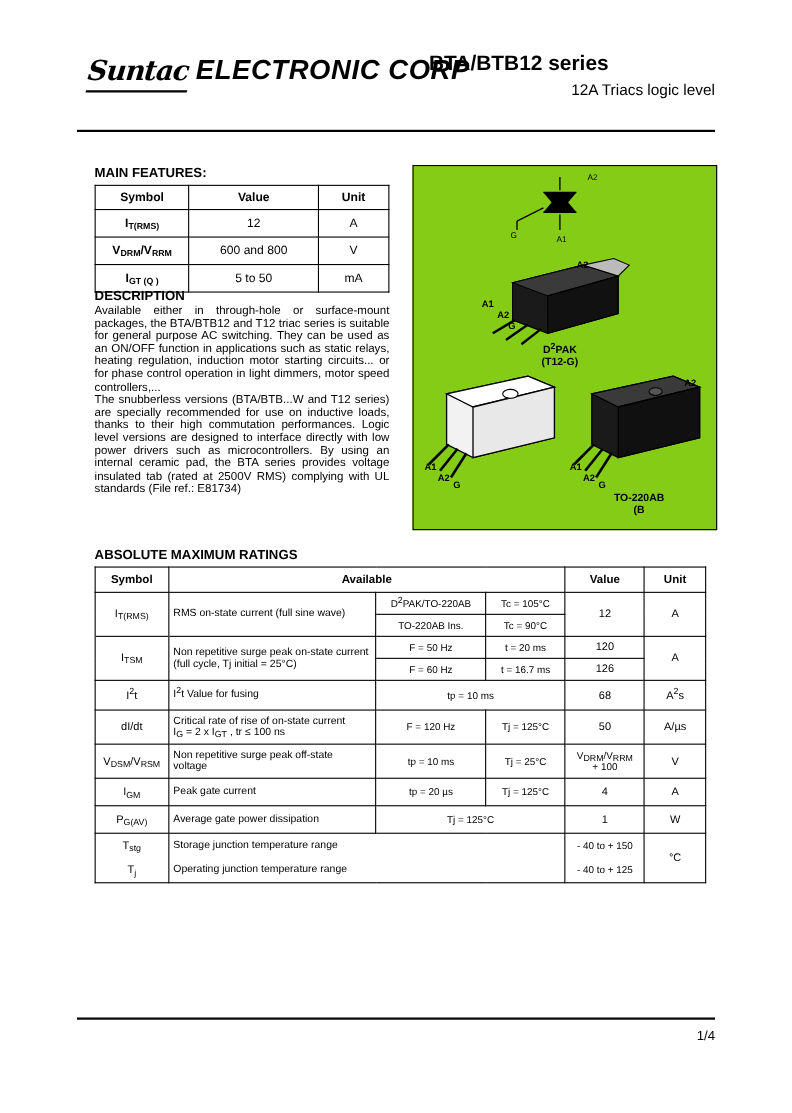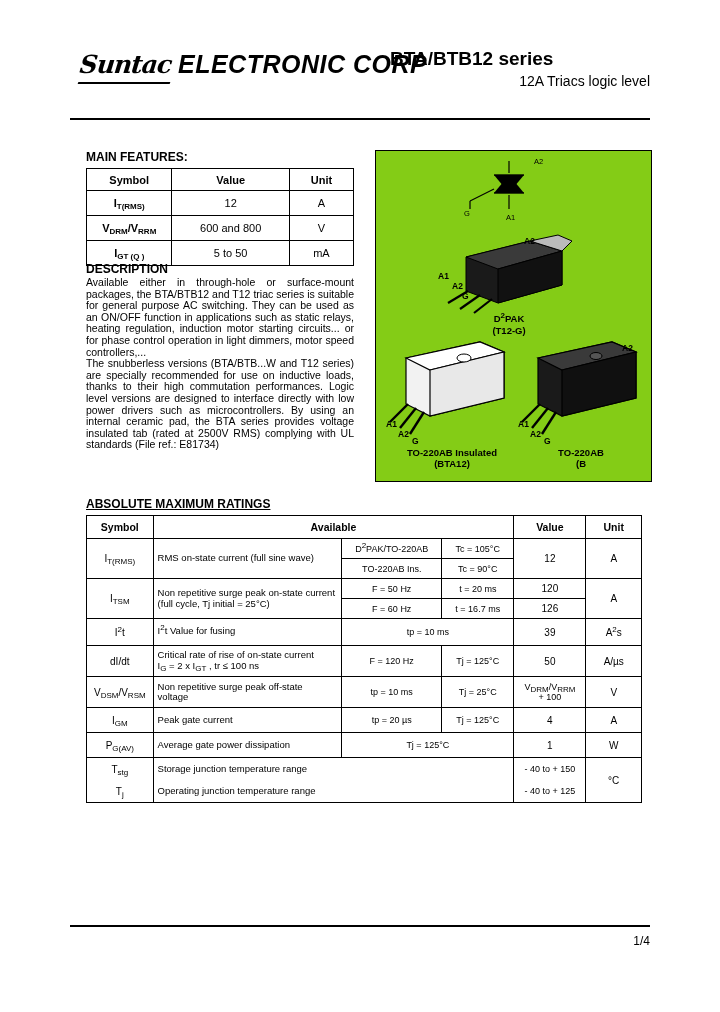--- a/index.html
+++ b/index.html
@@ -102,21 +102,21 @@
     text-align: center;
   }
   
   .sec-head {
     position: absolute;
     font-size: 12px;
     font-weight: bold;
   }
   #main-features-head { left: 86px; top: 150px; }
   #description-head   { left: 86px; top: 262px; }
-  #amr-head           { left: 86px; top: 497px; text-decoration: underline; }
+  #amr-head           { left: 86px; top: 497px; }
 
   
   table.grid {
     border-collapse: collapse;
     position: absolute;
     font-size: 11px;
     padding-left: 40px;
   }
   table.grid td, table.grid th {
     border: 1px solid #000;
@@ -284,24 +284,20 @@
       <polygon points="22,22 96,6 120,16 46,34" fill="#ffffff" stroke="#000" stroke-width="1.2"></polygon>
       <polygon points="46,34 120,16 120,62 46,80" fill="#e8e8e8" stroke="#000" stroke-width="1.2"></polygon>
       <ellipse cx="80" cy="22" rx="7" ry="4" fill="#fff" stroke="#000"></ellipse>
       <line x1="24" y1="68" x2="6" y2="86" stroke="#000" stroke-width="2.4"></line>
       <line x1="32" y1="72" x2="16" y2="92" stroke="#000" stroke-width="2.4"></line>
       <line x1="40" y1="76" x2="26" y2="98" stroke="#000" stroke-width="2.4"></line>
     </svg>
     <div class="pin-label" style="left:10px; top:268px;">A1</div>
     <div class="pin-label" style="left:22px; top:278px;">A2</div>
     <div class="pin-label" style="left:36px; top:285px;">G</div>
-    <div class="fig-label" style="left:6px; top:296px; width:140px;">
-      <span>TO-220AB Insulated</span><br>
-      <span>(BTA12)</span>
-    </div>
 
     <svg width="130" height="110" style="position:absolute;left:140px;top:185px;">
       <polygon points="22,22 96,6 120,16 120,62 46,80 22,68" fill="#1a1a1a" stroke="#000" stroke-width="1.2"></polygon>
       <polygon points="22,22 96,6 120,16 46,34" fill="#3a3a3a" stroke="#000" stroke-width="1.2"></polygon>
       <polygon points="46,34 120,16 120,62 46,80" fill="#101010" stroke="#000" stroke-width="1.2"></polygon>
       <ellipse cx="80" cy="20" rx="6" ry="3.5" fill="#555" stroke="#000"></ellipse>
       <line x1="24" y1="68" x2="6" y2="86" stroke="#000" stroke-width="2.4"></line>
       <line x1="32" y1="72" x2="16" y2="92" stroke="#000" stroke-width="2.4"></line>
       <line x1="40" y1="76" x2="26" y2="98" stroke="#000" stroke-width="2.4"></line>
     </svg>
@@ -354,21 +350,21 @@
     <tr>
       <td class="small">F = 60 Hz</td>
       <td class="small">t = 16.7 ms</td>
       <td>126</td>
     </tr>
 
     <tr>
       <td style="height:22px">I<sup>2</sup>t</td>
       <td class="tleft desc-cell">I<sup>2</sup>t Value for fusing</td>
       <td colspan="2" class="small">tp = 10 ms</td>
-      <td>39</td>
+      <td>68</td>
       <td>A<sup>2</sup>s</td>
     </tr>
 
     <tr>
       <td style="height:26px">dI/dt</td>
       <td class="tleft desc-cell">Critical rate of rise of on-state current<br>I<sub>G</sub> = 2 x I<sub>GT</sub> , tr ≤ 100 ns</td>
       <td class="small">F = 120 Hz</td>
       <td class="small">Tj = 125°C</td>
       <td>50</td>
       <td>A/µs</td>

